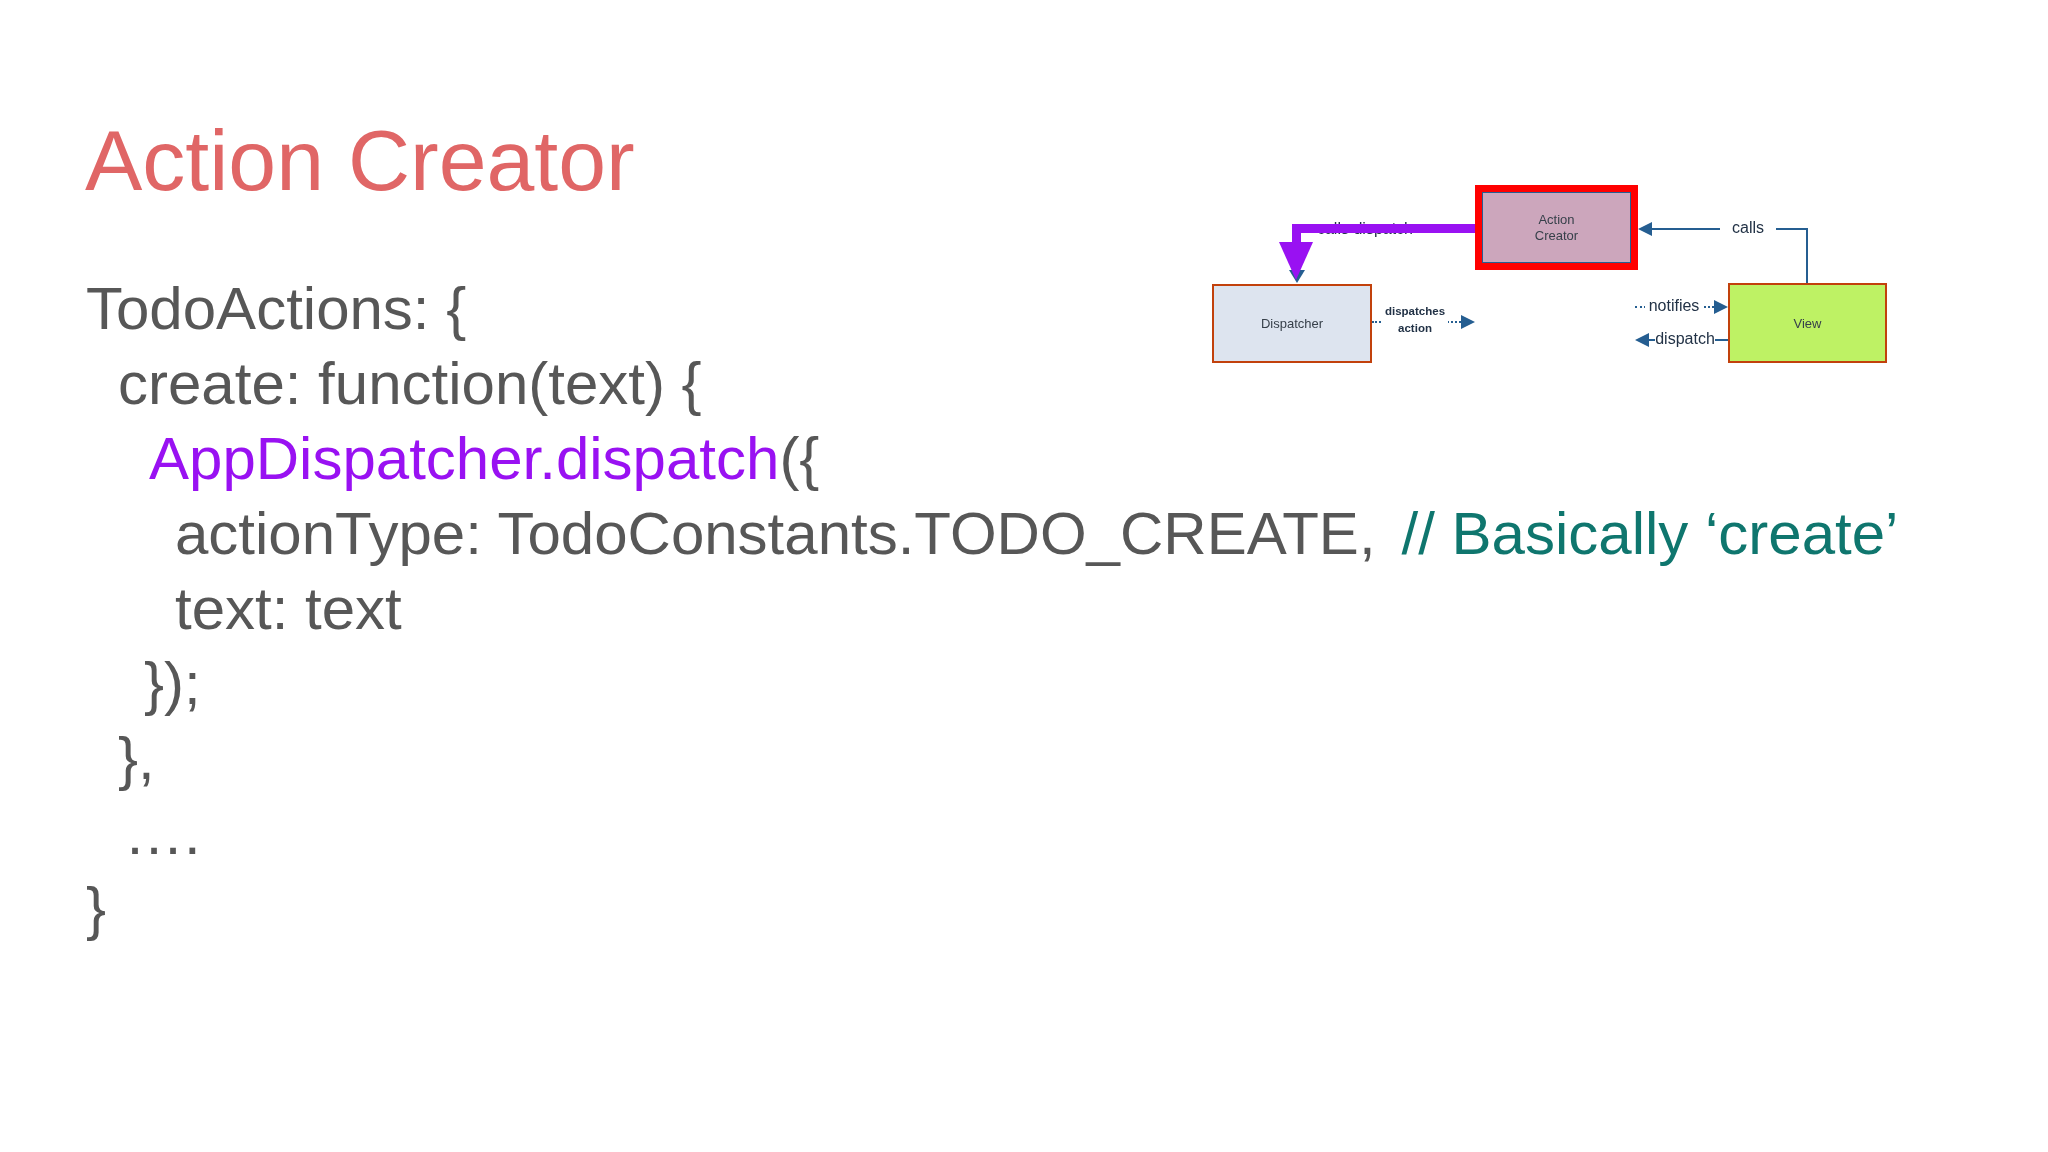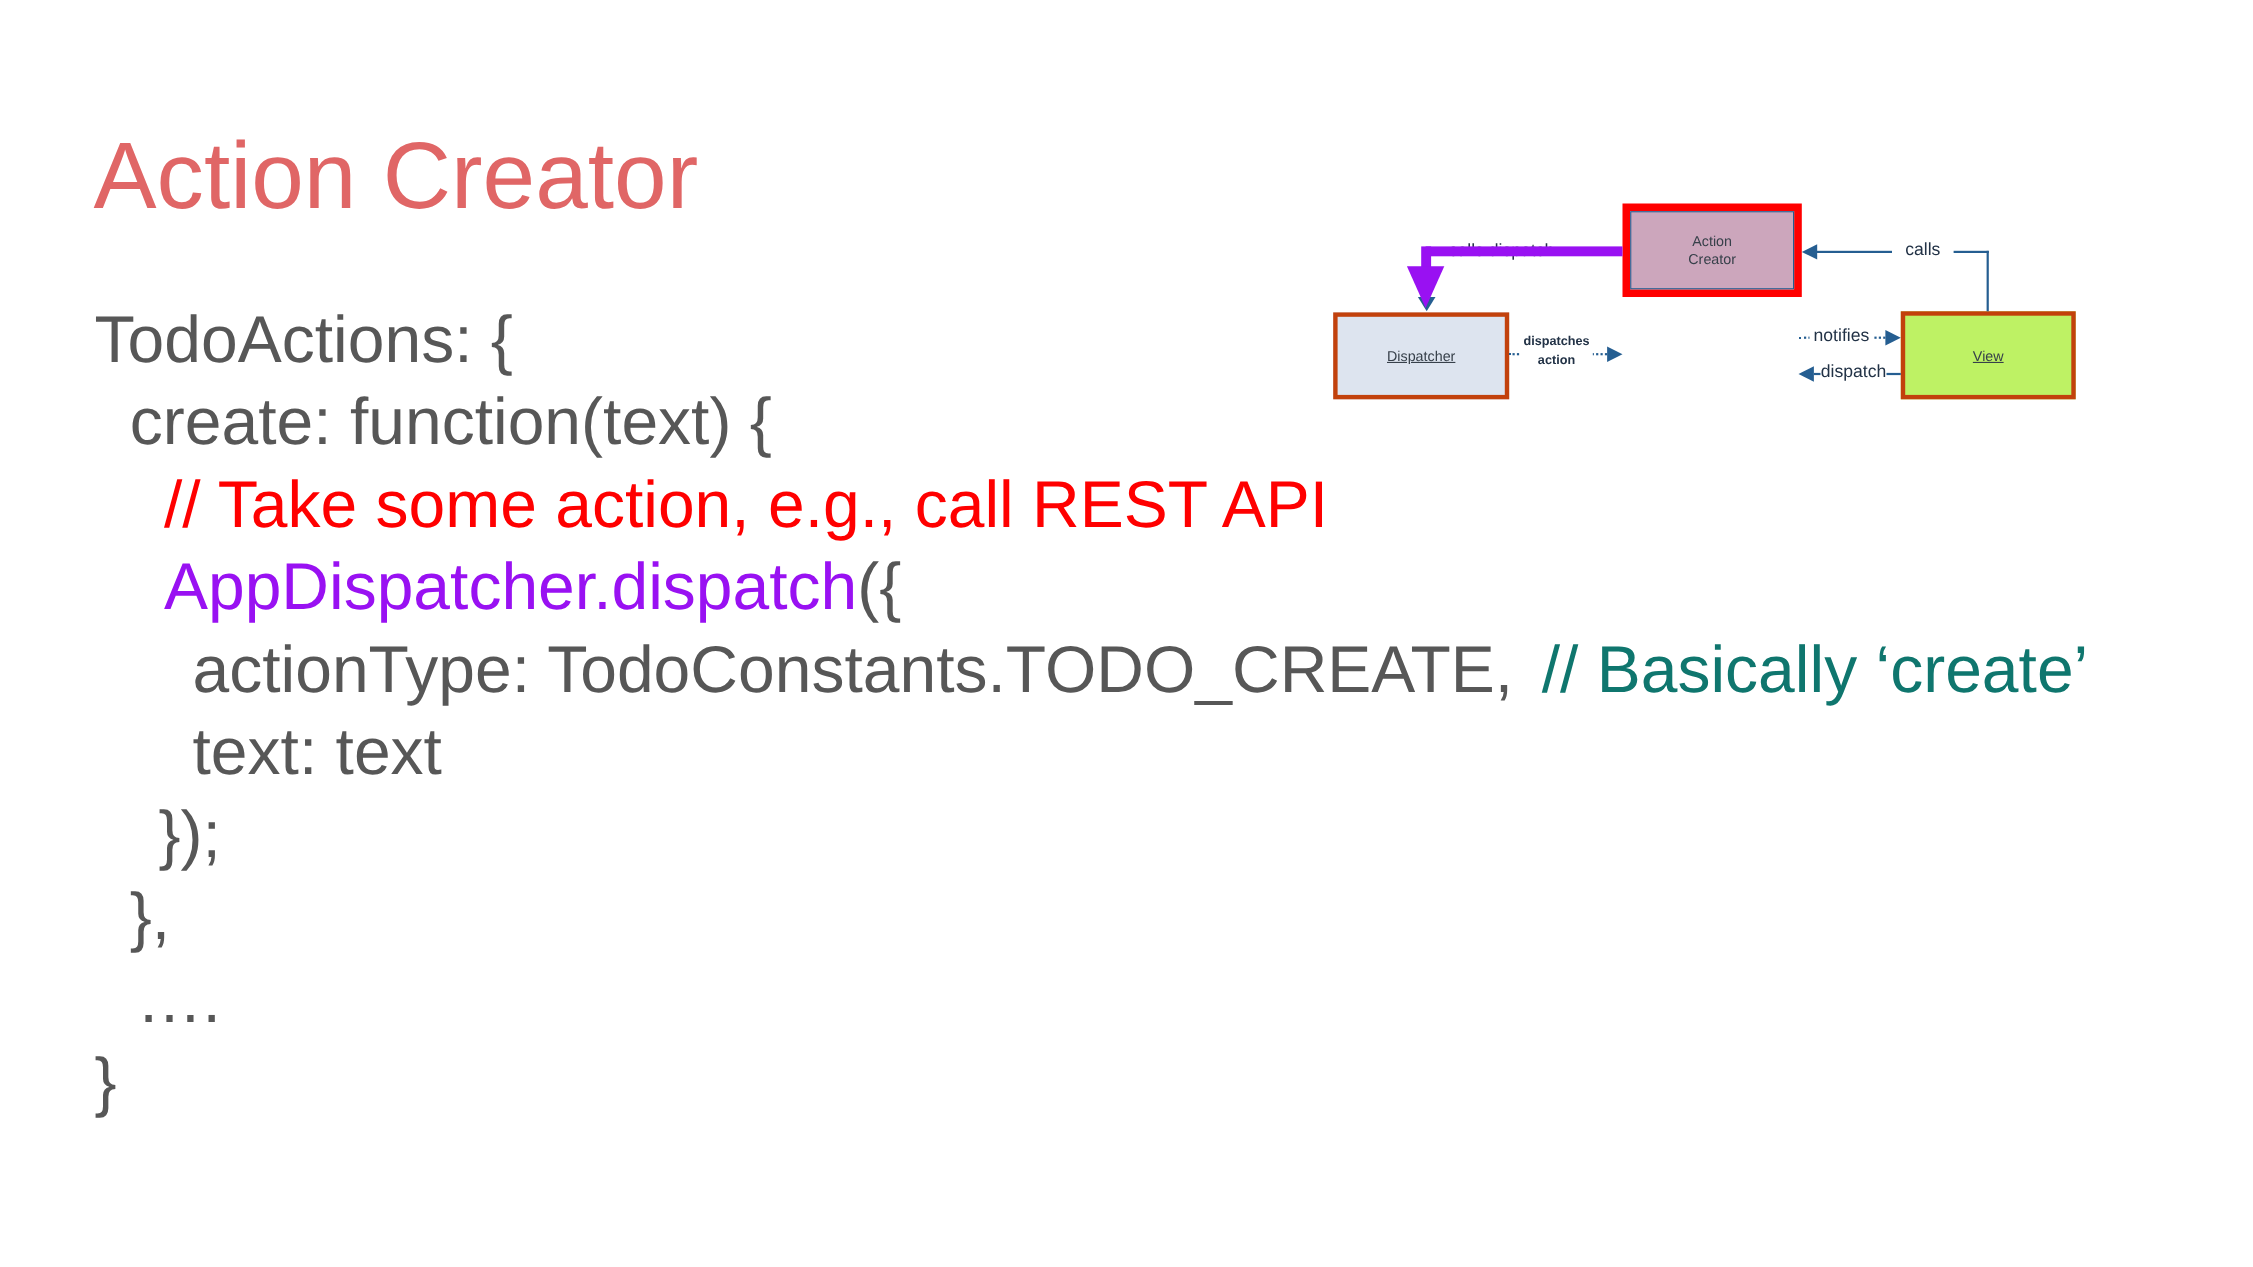--- a/index.html
+++ b/index.html
@@ -20,23 +20,23 @@
   .ln-close{padding-left:58px;}
   .ln-dots{padding-left:38px;}
   .gray{color:#575757;}
   .red{color:#ff0000;}
   .purple{color:#9911f2;}
   .blue{color:#0f766e;}
   .comment-gap{margin-left:26px;}
 
   
   .diagram{position:absolute;left:1150px;top:170px;width:800px;height:245px;}
-  .dbox{position:absolute;box-sizing:border-box;border:4px solid #c2410c;
+  .dbox{position:absolute;box-sizing:border-box;border:2px solid #c2410c;
         display:flex;align-items:center;justify-content:center;
-        font-size:13px;color:#37404a;text-align:center;text-decoration:underline;}
+        font-size:13px;color:#37404a;text-align:center;}
   .box-ac{left:325px;top:15px;width:163px;height:85px;box-sizing:border-box;
           border:7px solid #ff0000;background:#ff0000;z-index:4;}
   .box-ac-inner{width:100%;height:100%;box-sizing:border-box;border:1px solid #255e91;
           background:#cca6bc;display:flex;align-items:center;justify-content:center;}
   .box-ac-label{width:70px;font-size:13px;color:#37404a;line-height:16px;text-align:center;}
   .box-dispatcher{left:62px;top:114px;width:160px;height:79px;background:#dde4ef;}
   .box-store{left:325px;top:114px;width:160px;height:79px;background:#fbe293;}
   .box-view{left:578px;top:113px;width:159px;height:80px;background:#bef264;}
 
   .aline{position:absolute;background:#255e91;z-index:1;}
@@ -64,21 +64,20 @@
 </head>
 <body>
 
 <div class="slide">
 
   <div class="title">Action Creator</div>
 
   <div class="code">
     <div class="code-line ln0"><span class="gray">TodoActions: {</span></div>
     <div class="code-line ln1"><span class="gray">create: function(text) {</span></div>
-    <div class="code-line ln2"><span class="red">// Take some action, e.g., call REST API</span></div>
     <div class="code-line ln2"><span class="purple">AppDispatcher.dispatch</span><span class="gray">({</span></div>
     <div class="code-line ln3"><span class="gray">actionType: TodoConstants.TODO_CREATE,</span><span class="blue comment-gap">// Basically ‘create’</span></div>
     <div class="code-line ln3"><span class="gray">text: text</span></div>
     <div class="code-line ln-close"><span class="gray">});</span></div>
     <div class="code-line ln1"><span class="gray">},</span></div>
     <div class="code-line ln-dots"><span class="gray">….</span></div>
     <div class="code-line ln0"><span class="gray">}</span></div>
   </div>
 
   <div class="diagram">

